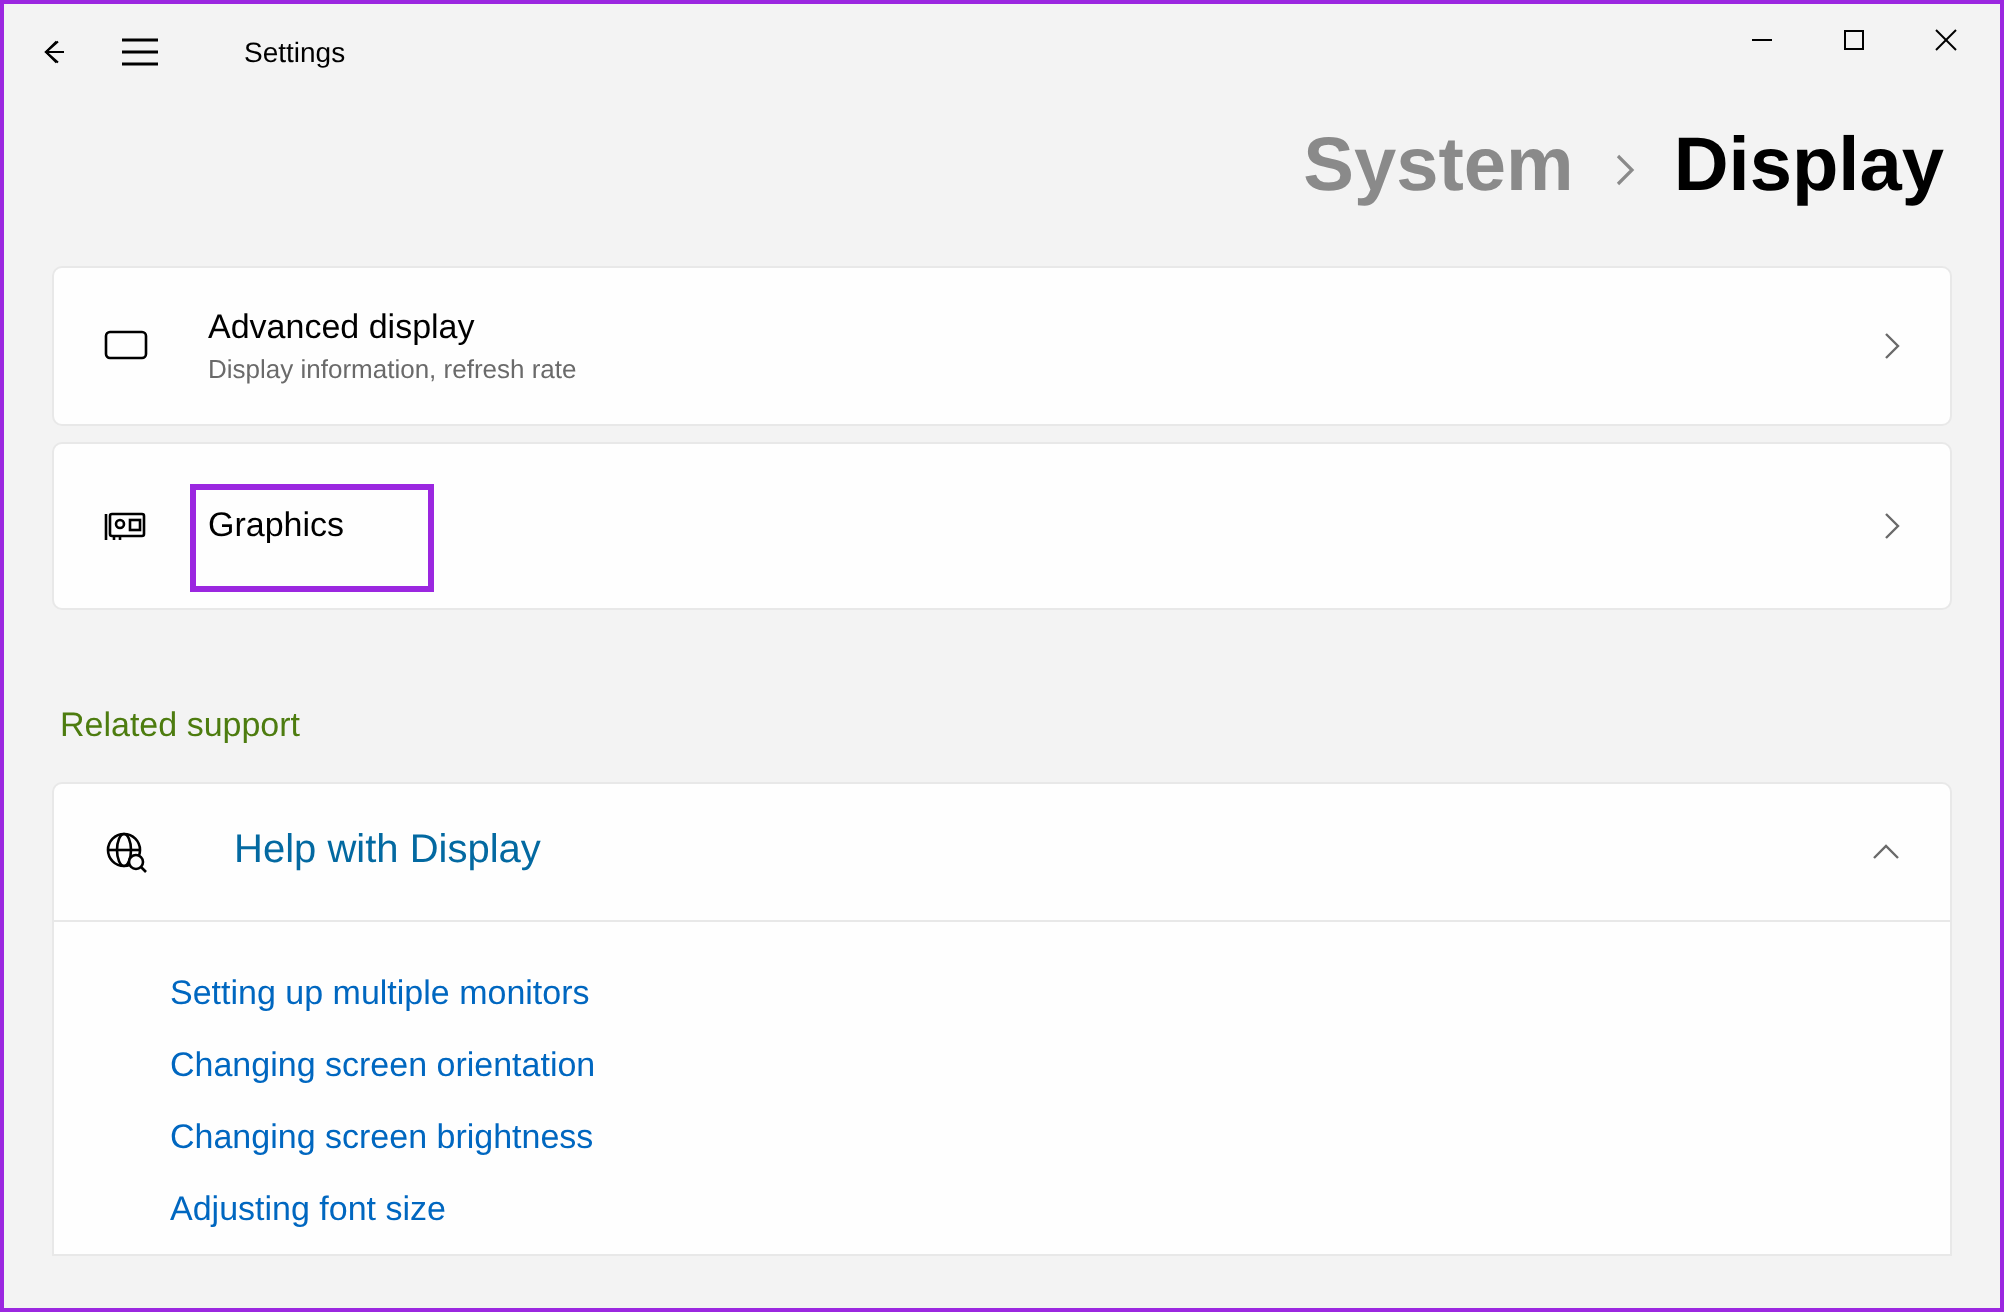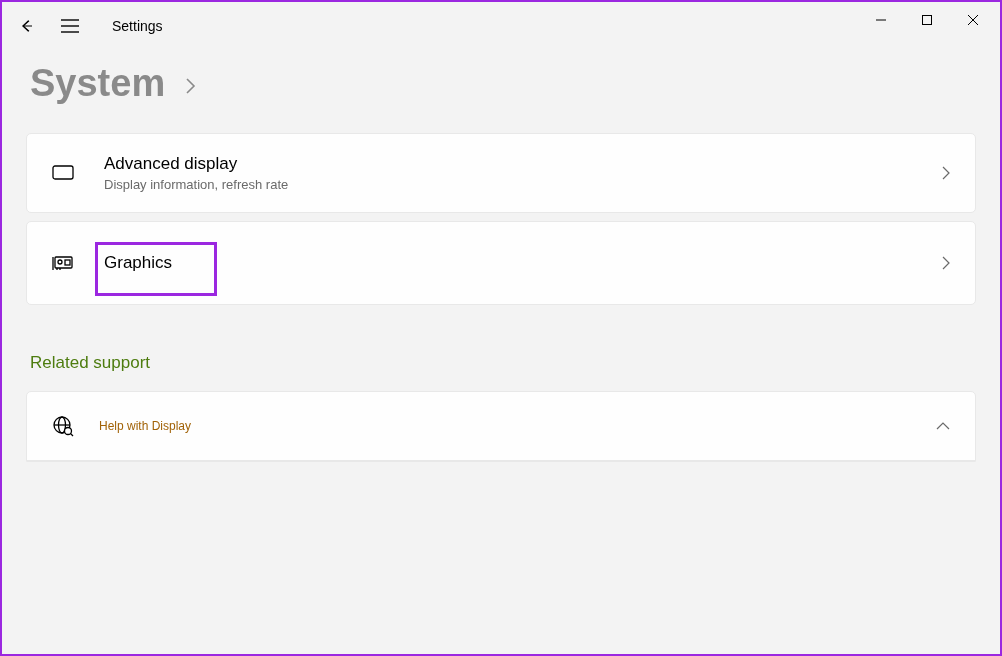--- a/index.html
+++ b/index.html
@@ -40,21 +40,21 @@
       width: 24px;
       height: 24px;
       display: flex;
       align-items: center;
       justify-content: center;
       color: #000;
     }
     .app-title {
       font-size: 14px;
       color: #000;
-      margin-left: 10px;
+      margin-left: 20px;
     }
     .window-controls {
       position: absolute;
       right: 4px;
       top: 0;
       display: flex;
       gap: 0;
     }
     .window-ctrl {
       width: 46px;
@@ -62,20 +62,21 @@
       display: flex;
       align-items: center;
       justify-content: center;
       color: #000;
     }
     .breadcrumb {
       padding: 12px 28px 28px 28px;
       display: flex;
       align-items: baseline;
       gap: 18px;
+      justify-content: flex-end;
     }
     .breadcrumb-parent {
       font-size: 38px;
       font-weight: 600;
       color: #8a8a8a;
       cursor: pointer;
     }
     .breadcrumb-sep {
       font-size: 24px;
       color: #8a8a8a;
@@ -151,22 +152,23 @@
     }
     .help-header {
       padding: 22px 24px;
       display: flex;
       align-items: center;
       gap: 24px;
       border-bottom: 1px solid #e8e8e8;
     }
     .help-header-title {
       flex: 1;
-      font-size: 12px;
-      color: #a16207;
+      font-size: 20px;
+      color: #0369a1;
+      margin-left: 18px;
     }
     .help-links {
       padding: 18px 24px 4px 58px;
     }
     .help-link {
       display: block;
       font-size: 17px;
       color: #0067c0;
       padding: 8px 0;
       cursor: pointer;
@@ -214,20 +216,21 @@
   </div>
 </div>
 
 <div class="breadcrumb">
   <span class="breadcrumb-parent">System</span>
   <span class="breadcrumb-sep">
     <svg width="14" height="20" viewBox="0 0 14 20" fill="none" stroke="#8a8a8a" stroke-width="1.6">
       <path d="M4 3 L11 10 L4 17"></path>
     </svg>
   </span>
+  <span class="breadcrumb-current">Display</span>
 </div>
 
 <div class="content">
   <div class="card">
     <div class="card-icon">
       <svg width="22" height="16" viewBox="0 0 22 16" fill="none" stroke="currentColor" stroke-width="1.3">
         <rect x="1" y="1" width="20" height="13" rx="2"></rect>
       </svg>
     </div>
     <div class="card-body">
@@ -278,13 +281,19 @@
         <line x1="18.5" y1="18.5" x2="21" y2="21"></line>
       </svg>
     </div>
     <div class="help-header-title">Help with Display</div>
     <div class="card-chevron">
       <svg width="16" height="10" viewBox="0 0 16 10" fill="none" stroke="currentColor" stroke-width="1.2">
         <path d="M2 8 L8 2 L14 8"></path>
       </svg>
     </div>
   </div>
+  <div class="help-links">
+    <span class="help-link">Setting up multiple monitors</span>
+    <span class="help-link">Changing screen orientation</span>
+    <span class="help-link">Changing screen brightness</span>
+    <span class="help-link">Adjusting font size</span>
+  </div>
 </div>
 
 </body></html>

